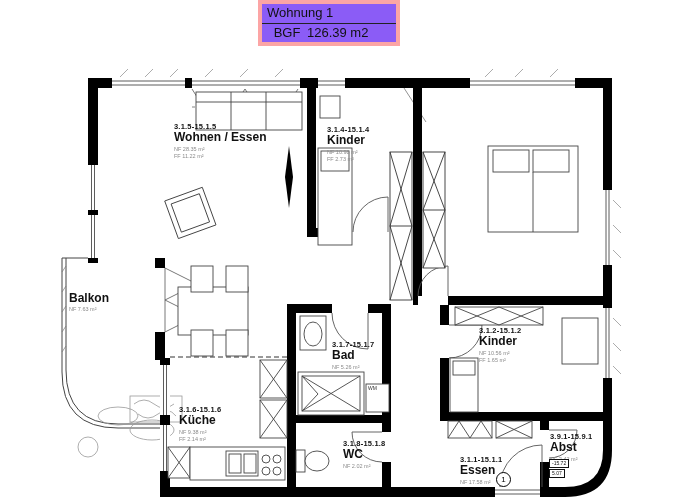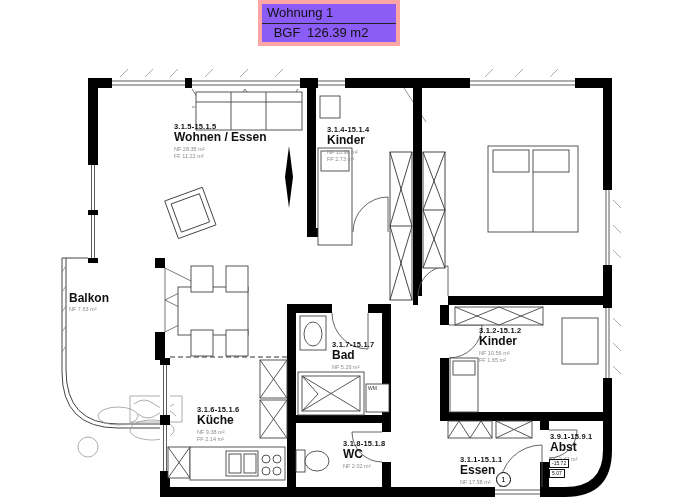--- a/index.html
+++ b/index.html
@@ -314,21 +314,21 @@
   </div>
 
 
   <div class="room-label" style="left:479px;top:327px">
     <div class="rid">3.1.2-15.1.2</div>
     <div class="rname">Kinder</div>
     <div class="rnf">NF 10.56 m²</div>
     <div class="rff">FF 1.65 m²</div>
   </div>
 
-  <div class="room-label" style="left:197px;top:406px">
+  <div class="room-label" style="left:179px;top:406px">
     <div class="rid">3.1.6-15.1.6</div>
     <div class="rname">Küche</div>
     <div class="rnf">NF 9.38 m²</div>
     <div class="rff">FF 2.14 m²</div>
   </div>
 
   <div class="room-label" style="left:332px;top:341px">
     <div class="rid">3.1.7-15.1.7</div>
     <div class="rname">Bad</div>
     <div class="rnf">NF 5.26 m²</div>

